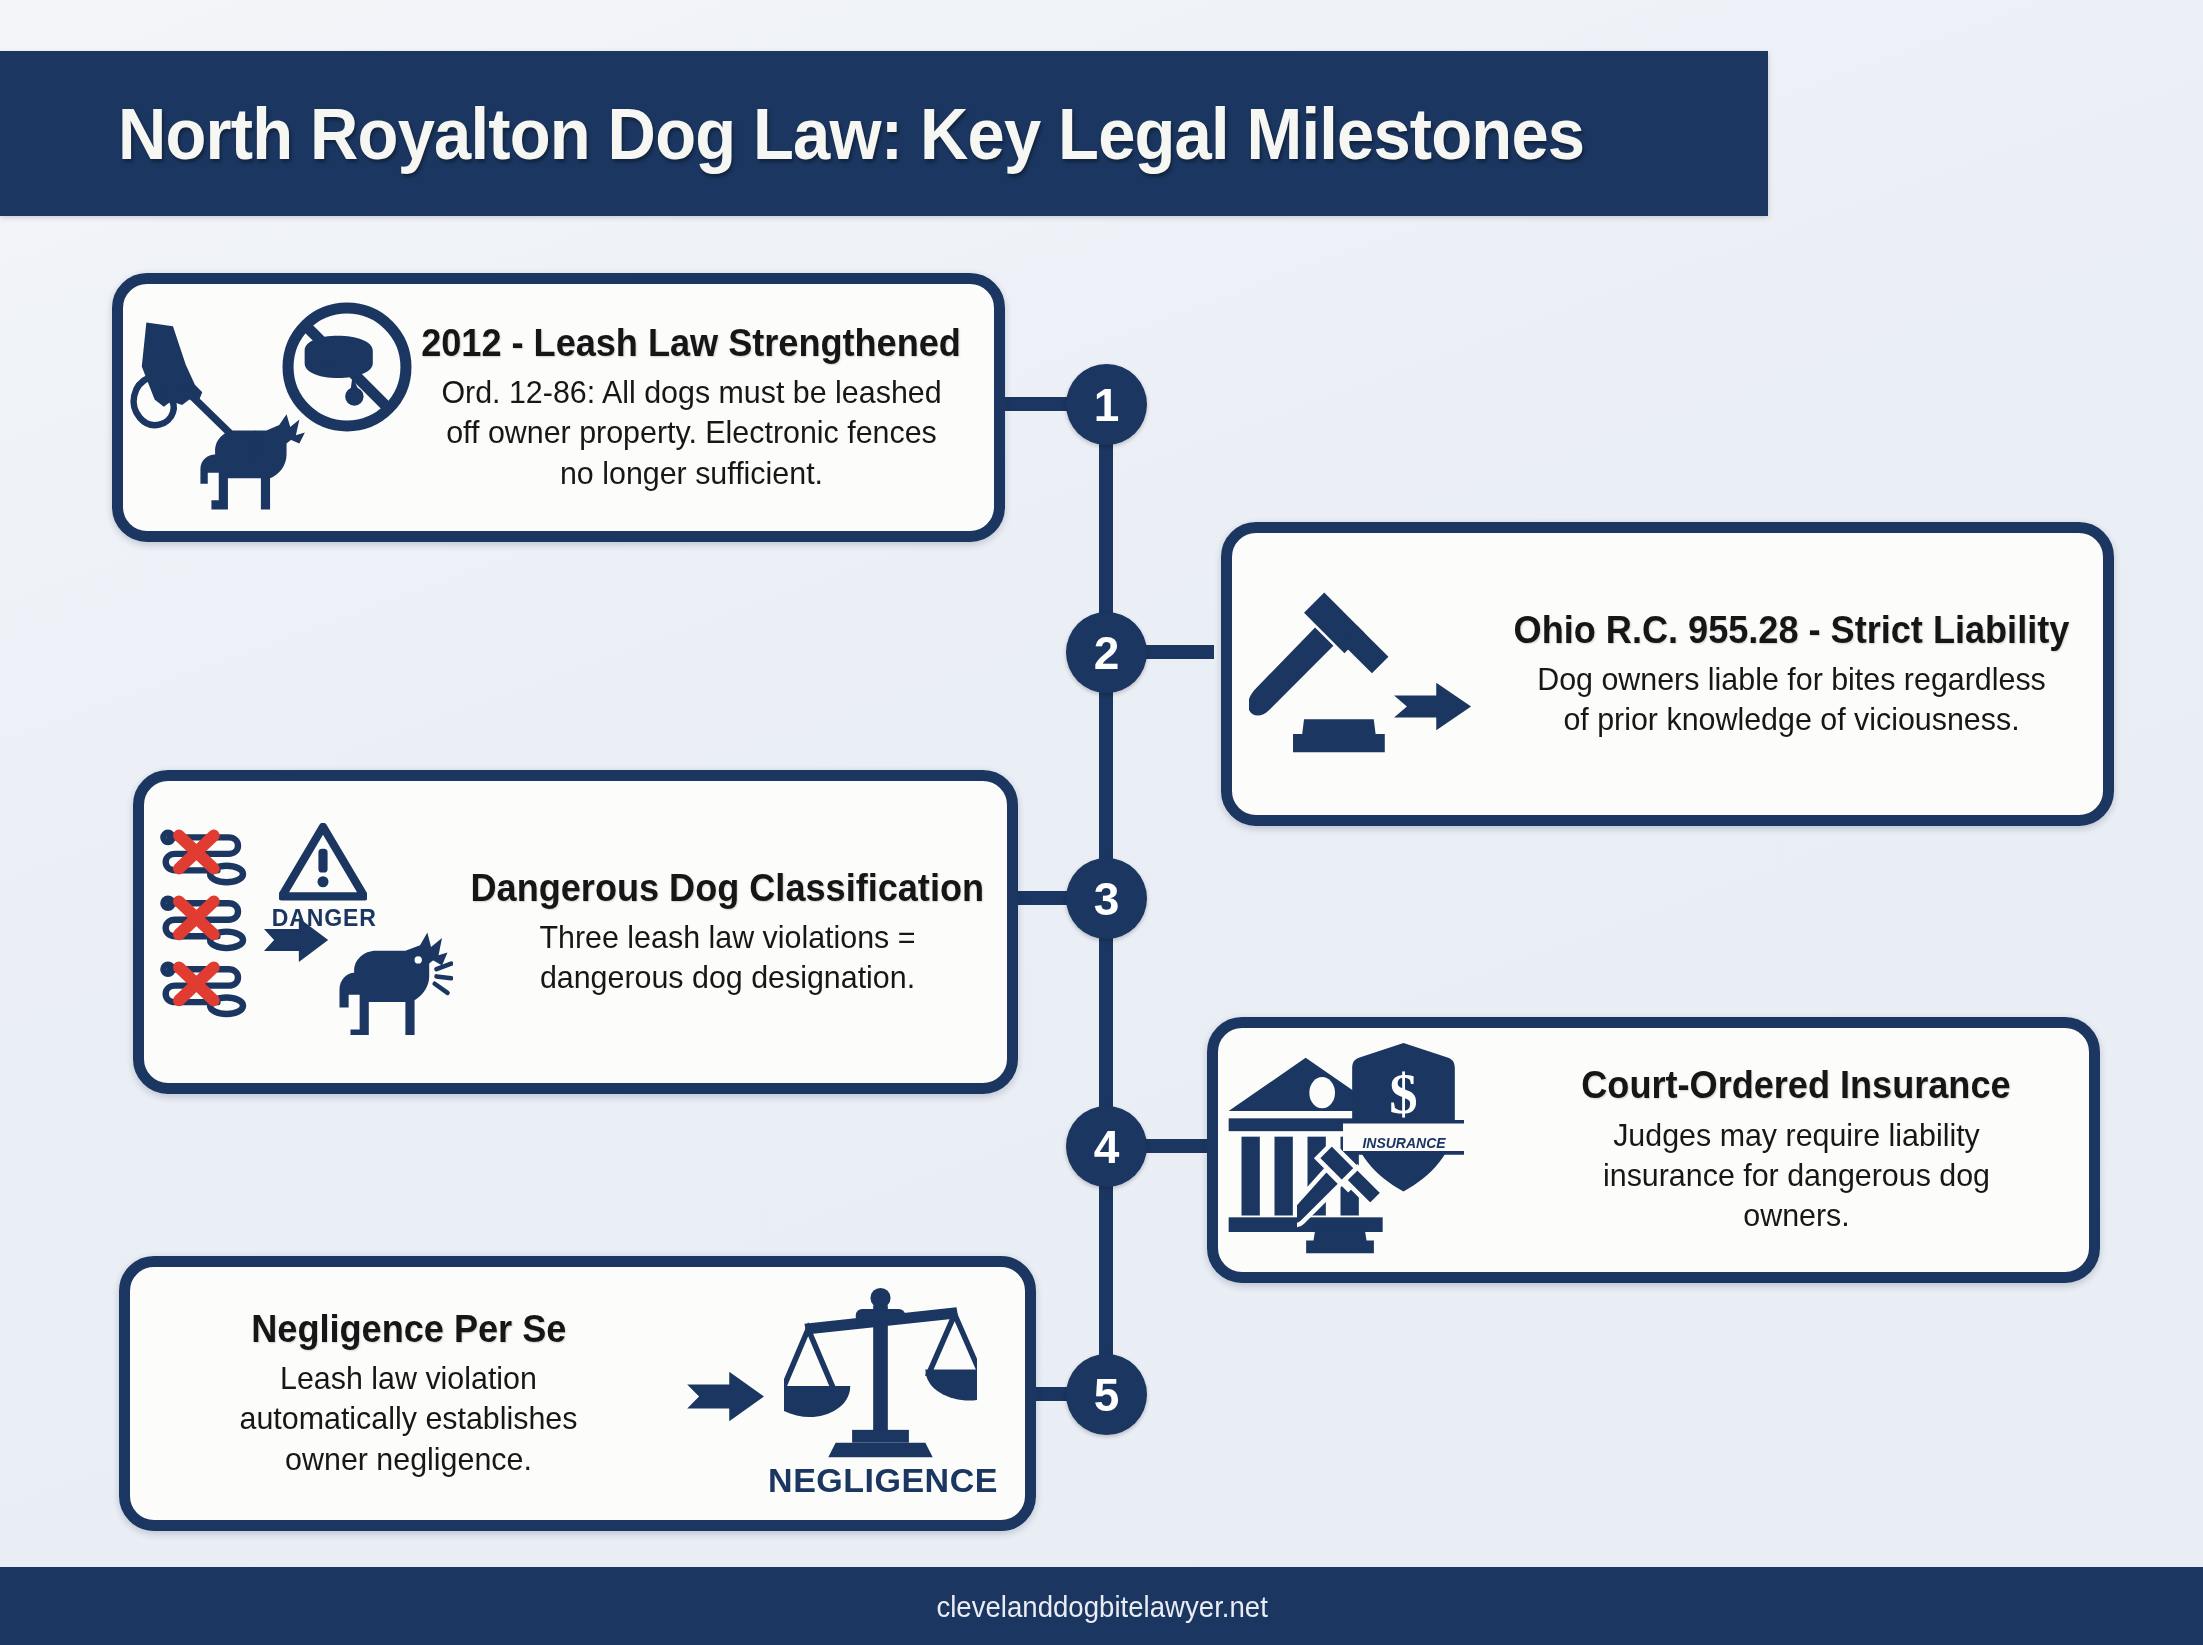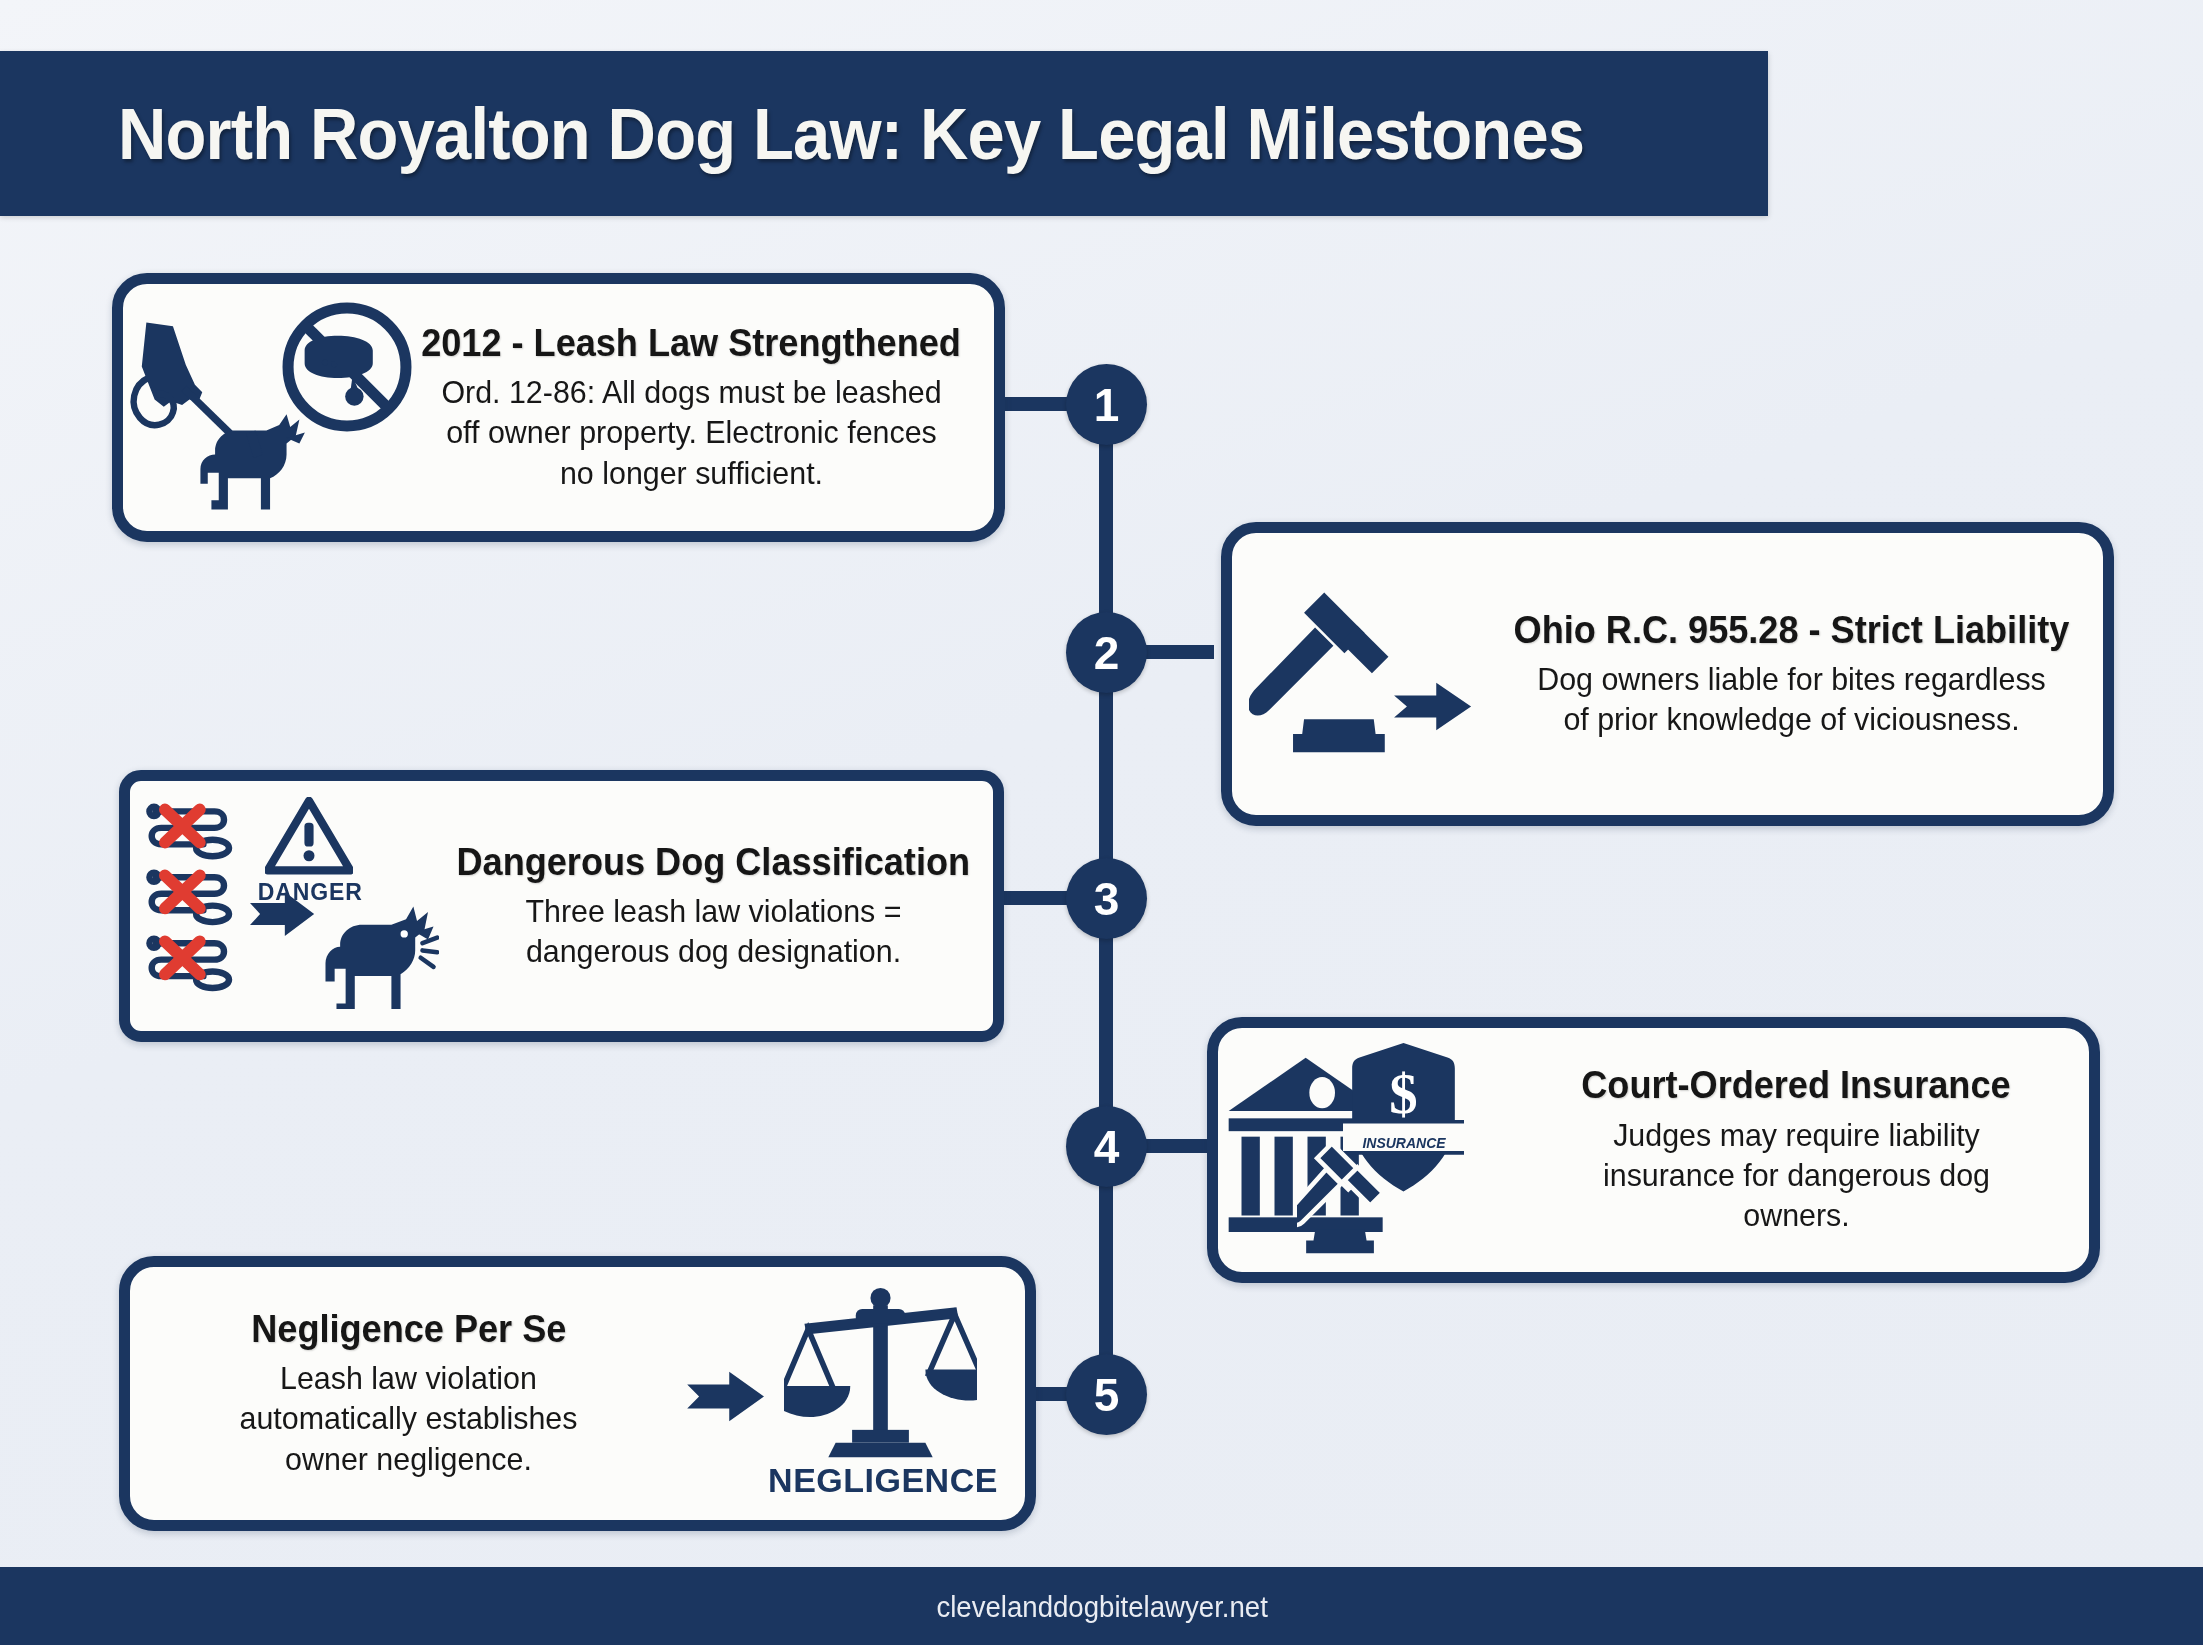--- a/index.html
+++ b/index.html
@@ -247,21 +247,21 @@
       <svg width="79" height="55" viewBox="0 0 86 60" style="position:absolute; left:162px; top:101px;">
         <path d="M0 18 L46 18 L46 4 L84 30 L46 56 L46 42 L0 42 L14 30 Z" fill="#1b3660"></path>
       </svg>
     </div>
     <div class="card-body">
       <div class="card-title">Ohio R.C. 955.28 - Strict Liability</div>
       <div class="card-desc" style="max-width:569px;">Dog owners liable for bites regardless of prior knowledge of viciousness.</div>
     </div>
   </div>
 
-  <div class="card" style="left:119px; top:770px; width:885px; height:272px;border-radius:22px;">
+  <div class="card" style="left:133px; top:770px; width:885px; height:324px;">
     <div class="card-icon" style="width:303px; height:230px; position:relative;">
 
       <svg width="108" height="211" viewBox="0 0 118 230" style="position:absolute; left:14.7px; top:11px;">
         <g fill="none" stroke="#1b3660" stroke-width="7" stroke-linecap="round">
 
           <path d="M14 10 L78 10 C92 10 92 28 78 28 L20 28 C6 28 6 46 20 46 L66 46"></path>
           <ellipse cx="76" cy="50" rx="18" ry="9"></ellipse>
           <circle cx="12" cy="10" r="5"></circle>
 
           <path d="M14 82 L78 82 C92 82 92 100 78 100 L20 100 C6 100 6 118 20 118 L66 118"></path>

